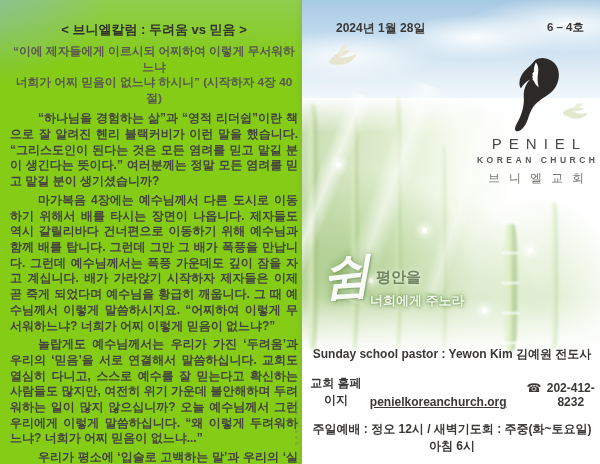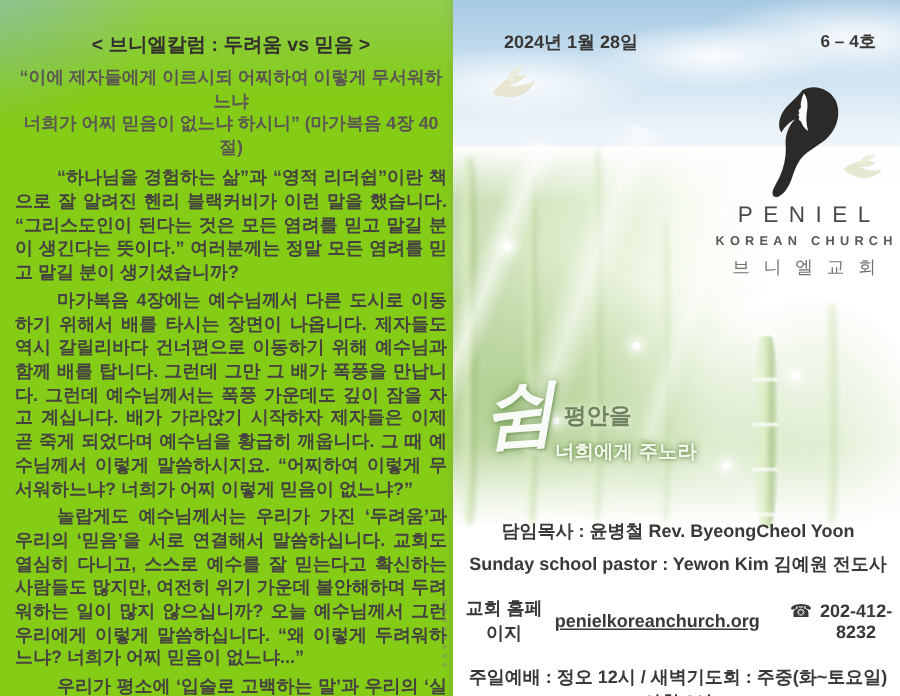--- a/index.html
+++ b/index.html
@@ -76,38 +76,38 @@
     color:rgba(255,255,255,0.95); transform:rotate(-4deg);
     text-shadow:0 0 8px rgba(110,150,80,0.85), 1px 1px 2px rgba(90,130,60,0.6); }
   .banner-l1 { position:absolute; left:74px; top:268px; font-size:15px; font-weight:bold;
     color:rgba(82,106,66,0.8); text-shadow:0 0 4px rgba(255,255,255,0.8); }
   .banner-l2 { position:absolute; left:68px; top:292px; font-size:13px; font-weight:bold;
     color:rgba(248,251,242,0.96); text-shadow:0 0 5px rgba(100,140,70,0.9), 0 0 2px rgba(100,140,70,0.9); }
 
   .info { position:absolute; left:6px; right:4px; top:346px; text-align:center; color:#3b3937; }
   .info-pastor { font-size:12px; font-weight:bold; margin-bottom:5px; }
   .info-ss     { font-size:12px; font-weight:bold; margin-bottom:12px; }
-  .homepage-line { display:flex; justify-content:center; align-items:center; gap:6px;
+  .homepage-line { display:flex; justify-content:center; align-items:flex-end; gap:6px;
     font-size:12px; font-weight:bold; margin-bottom:12px; }
   .homepage-url { text-decoration:underline; }
   .phone-group { margin-left:14px; display:flex; gap:4px; align-items:baseline; }
   .info-worship { font-size:12px; font-weight:bold; margin-bottom:5px; }
 </style>
 </head>
 <body>
 
 <div class="screen">
 
   <div class="left-page">
     <div class="left-sky"></div>
     <div class="article">
       <div class="article-title">&lt; 브니엘칼럼 : 두려움 vs 믿음 &gt;</div>
       <div class="quote-block">
         <div class="quote-line">“이에 제자들에게 이르시되 어찌하여 이렇게 무서워하느냐</div>
-        <div class="quote-line">너희가 어찌 믿음이 없느냐 하시니” (마가복음 4장 40절)</div>
+        <div class="quote-line">너희가 어찌 믿음이 없느냐 하시니” (시작하자 4장 40절)</div>
       </div>
       <p>“하나님을 경험하는 삶”과 “영적 리더쉽”이란 책으로 잘 알려진 헨리 블랙커비가 이런 말을 했습니다. “그리스도인이 된다는 것은 모든 염려를 믿고 맡길 분이 생긴다는 뜻이다.” 여러분께는 정말 모든 염려를 믿고 맡길 분이 생기셨습니까?</p>
       <p>마가복음 4장에는 예수님께서 다른 도시로 이동하기 위해서 배를 타시는 장면이 나옵니다. 제자들도 역시 갈릴리바다 건너편으로 이동하기 위해 예수님과 함께 배를 탑니다. 그런데 그만 그 배가 폭풍을 만납니다. 그런데 예수님께서는 폭풍 가운데도 깊이 잠을 자고 계십니다. 배가 가라앉기 시작하자 제자들은 이제 곧 죽게 되었다며 예수님을 황급히 깨웁니다. 그 때 예수님께서 이렇게 말씀하시지요. “어찌하여 이렇게 무서워하느냐? 너희가 어찌 이렇게 믿음이 없느냐?”</p>
       <p>놀랍게도 예수님께서는 우리가 가진 ‘두려움’과 우리의 ‘믿음’을 서로 연결해서 말씀하십니다. 교회도 열심히 다니고, 스스로 예수를 잘 믿는다고 확신하는 사람들도 많지만, 여전히 위기 가운데 불안해하며 두려워하는 일이 많지 않으십니까? 오늘 예수님께서 그런 우리에게 이렇게 말씀하십니다. “왜 이렇게 두려워하느냐? 너희가 어찌 믿음이 없느냐...”</p>
       <p>우리가 평소에 ‘입술로 고백하는 말’과 우리의 ‘실제 믿음’ 사이에는 격차가 있을 때가 많습니다. 삶의 위기 가운데 마음이 하나님께로 향하지 못하고, 여전히 불안과 염려만 내 안에 가득하다면, 오늘 예수님의 말씀에 꼭 귀를 기울이셔야 합니다. 그럴 때일수록 더욱 주님을 신뢰하며 붙드실 수 있어야 합니다. 예수님이 나와 함께 계신데도 두려워한다는 것은, ‘예수님을 실제로는 믿지 않고 있다’는 반증이기 때문입니다. 주님께서는 정확한 타이밍에 우리를 건져내실 줄 믿습니다. 이번 한 주도 두려워하시기 보다는 신뢰하며, 주님의 역사를 경험하시는 한 주간 되시기를</p>
 
     </div>
     <div class="spine-microtext"></div>
   </div>
 
@@ -155,21 +155,20 @@
       <div class="logo-name">PENIEL</div>
       <div class="logo-sub">KOREAN CHURCH</div>
       <div class="logo-kr">브니엘교회</div>
     </div>
 
     <div class="banner-shim">쉼</div>
     <div class="banner-l1">평안을</div>
     <div class="banner-l2">너희에게 주노라</div>
 
     <div class="info">
-      <div class="info-pastor">담임목사 : 윤병철 Rev. ByeongCheol Yoon</div>
       <div class="info-ss">Sunday school pastor : Yewon Kim 김예원 전도사</div>
       <div class="homepage-line">
         <span>교회 홈페이지</span>
         <span class="homepage-url">penielkoreanchurch.org</span>
         <span class="phone-group">
           <span class="phone-icon">☎</span>
           <span>202-412-8232</span>
         </span>
       </div>
       <div class="info-worship">주일예배 : 정오 12시 / 새벽기도회 : 주중(화~토요일) 아침 6시</div>

